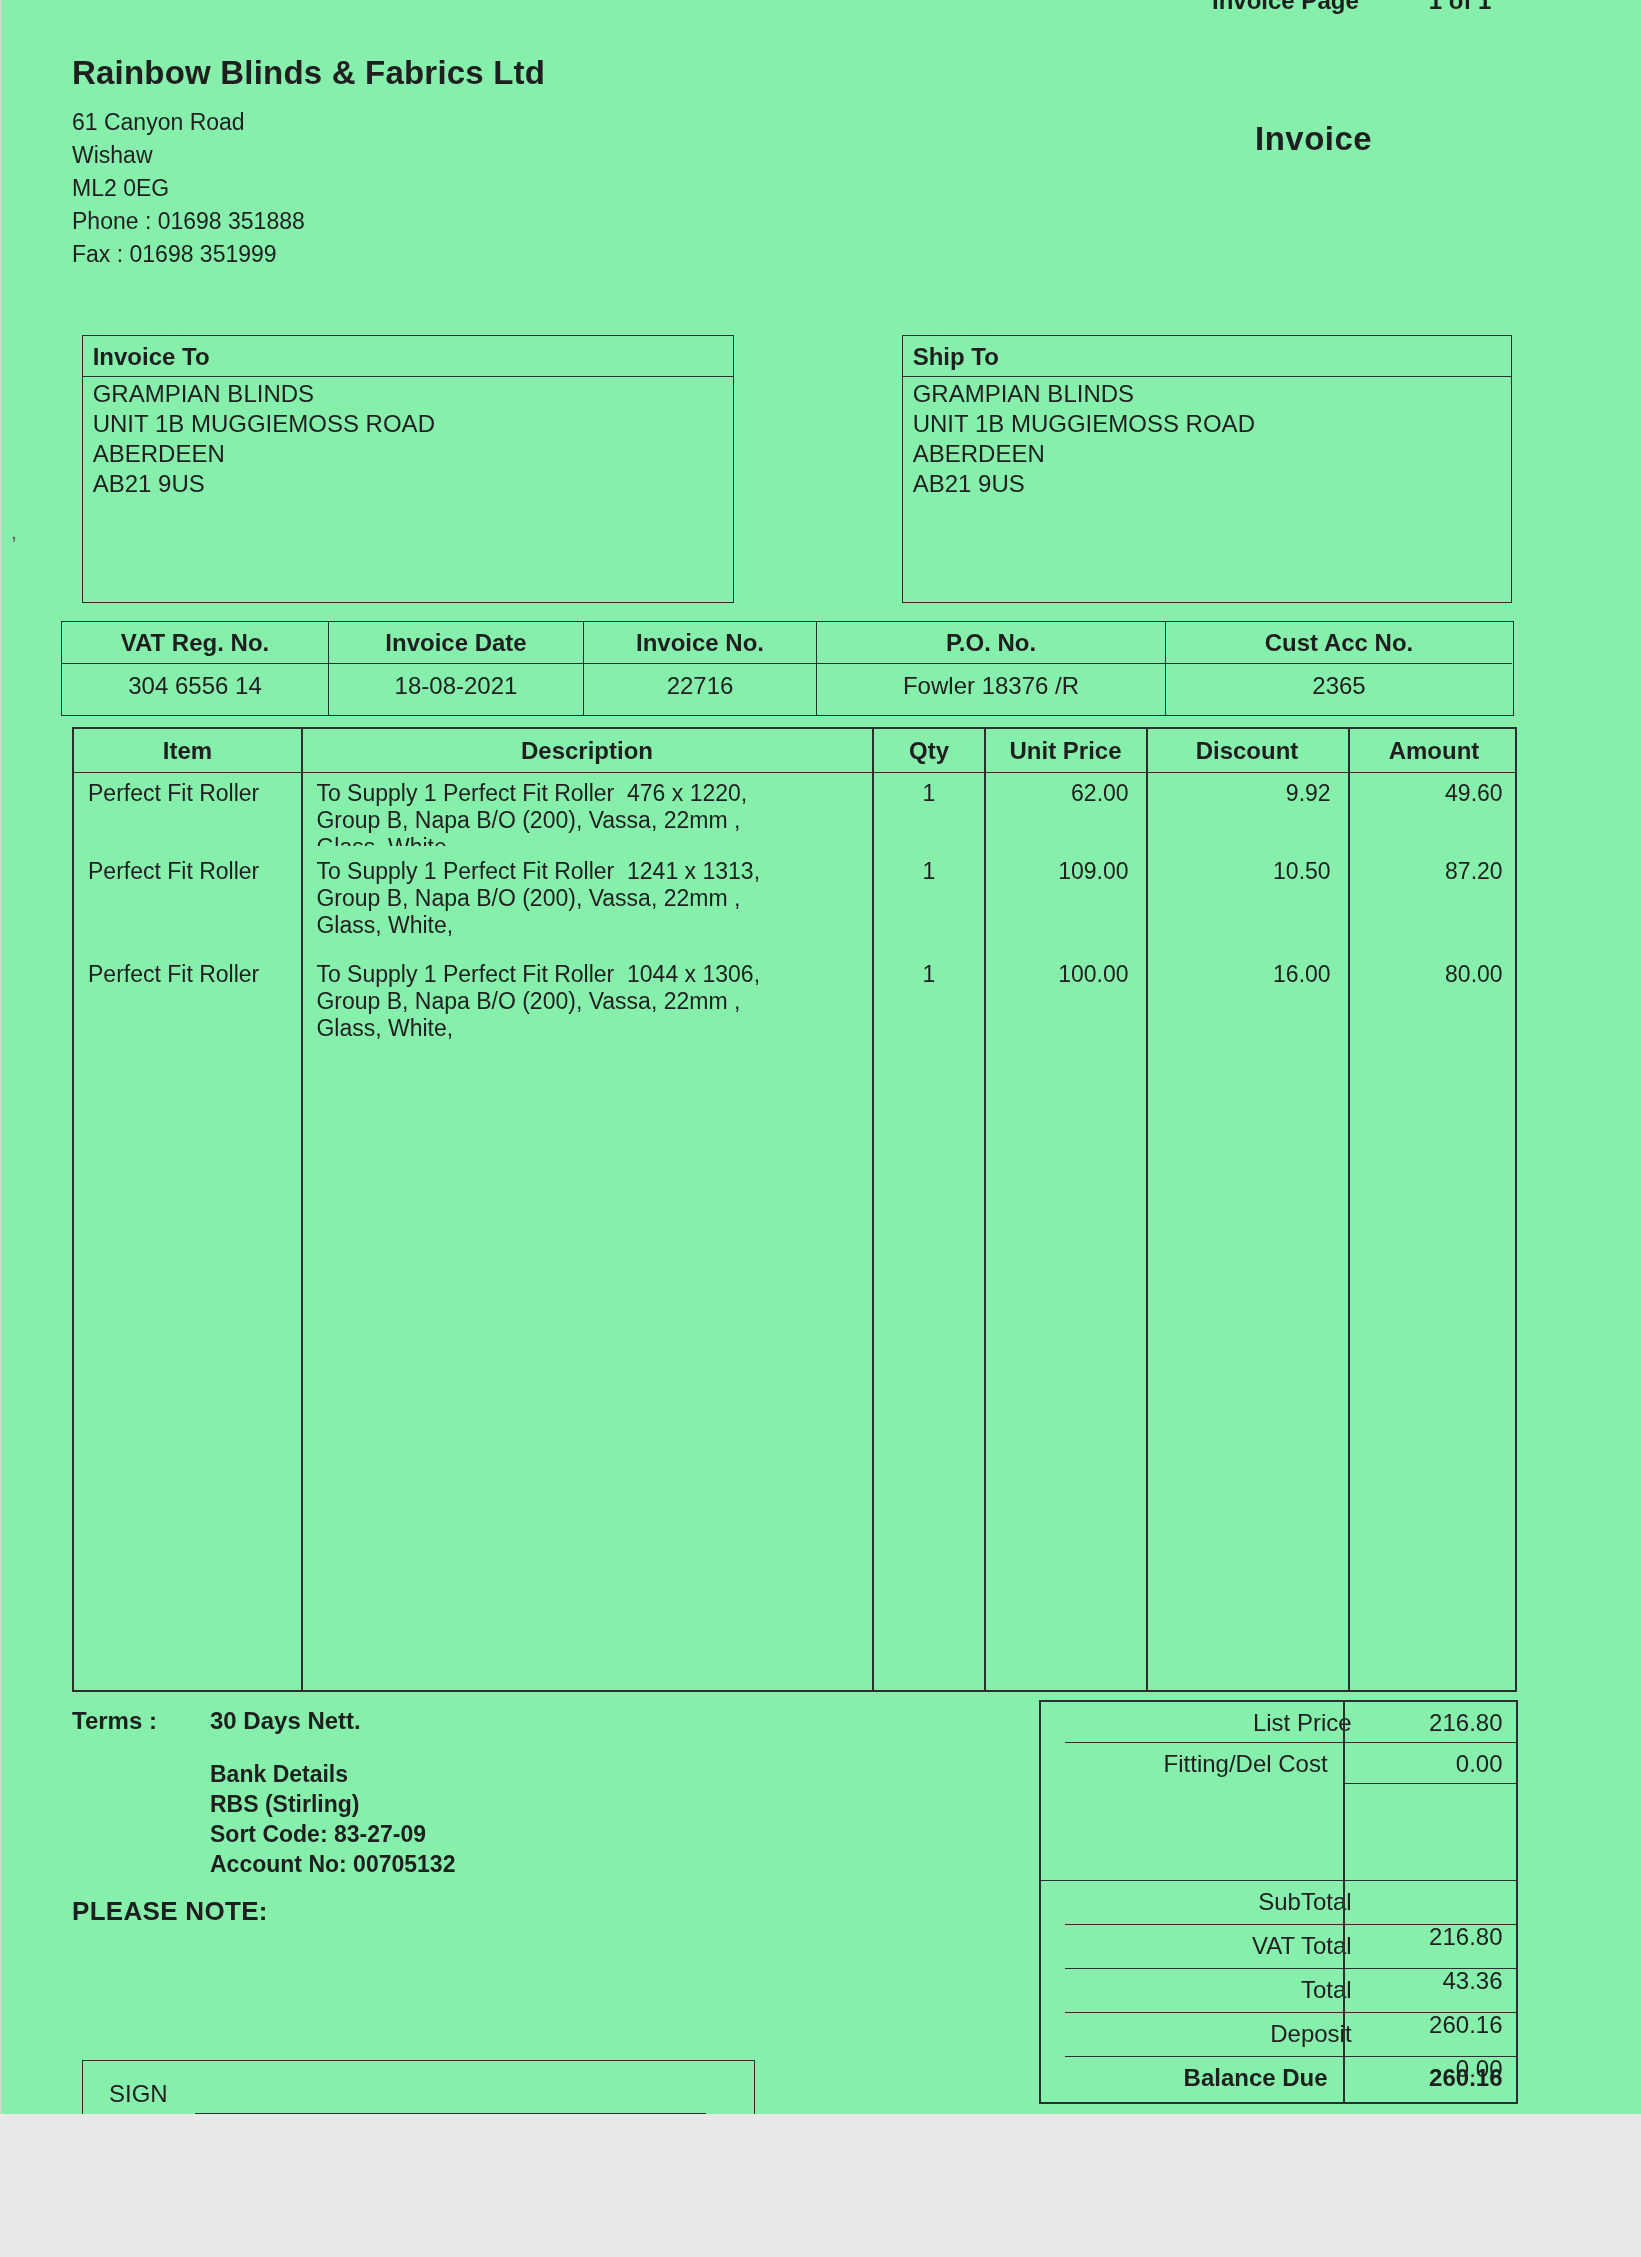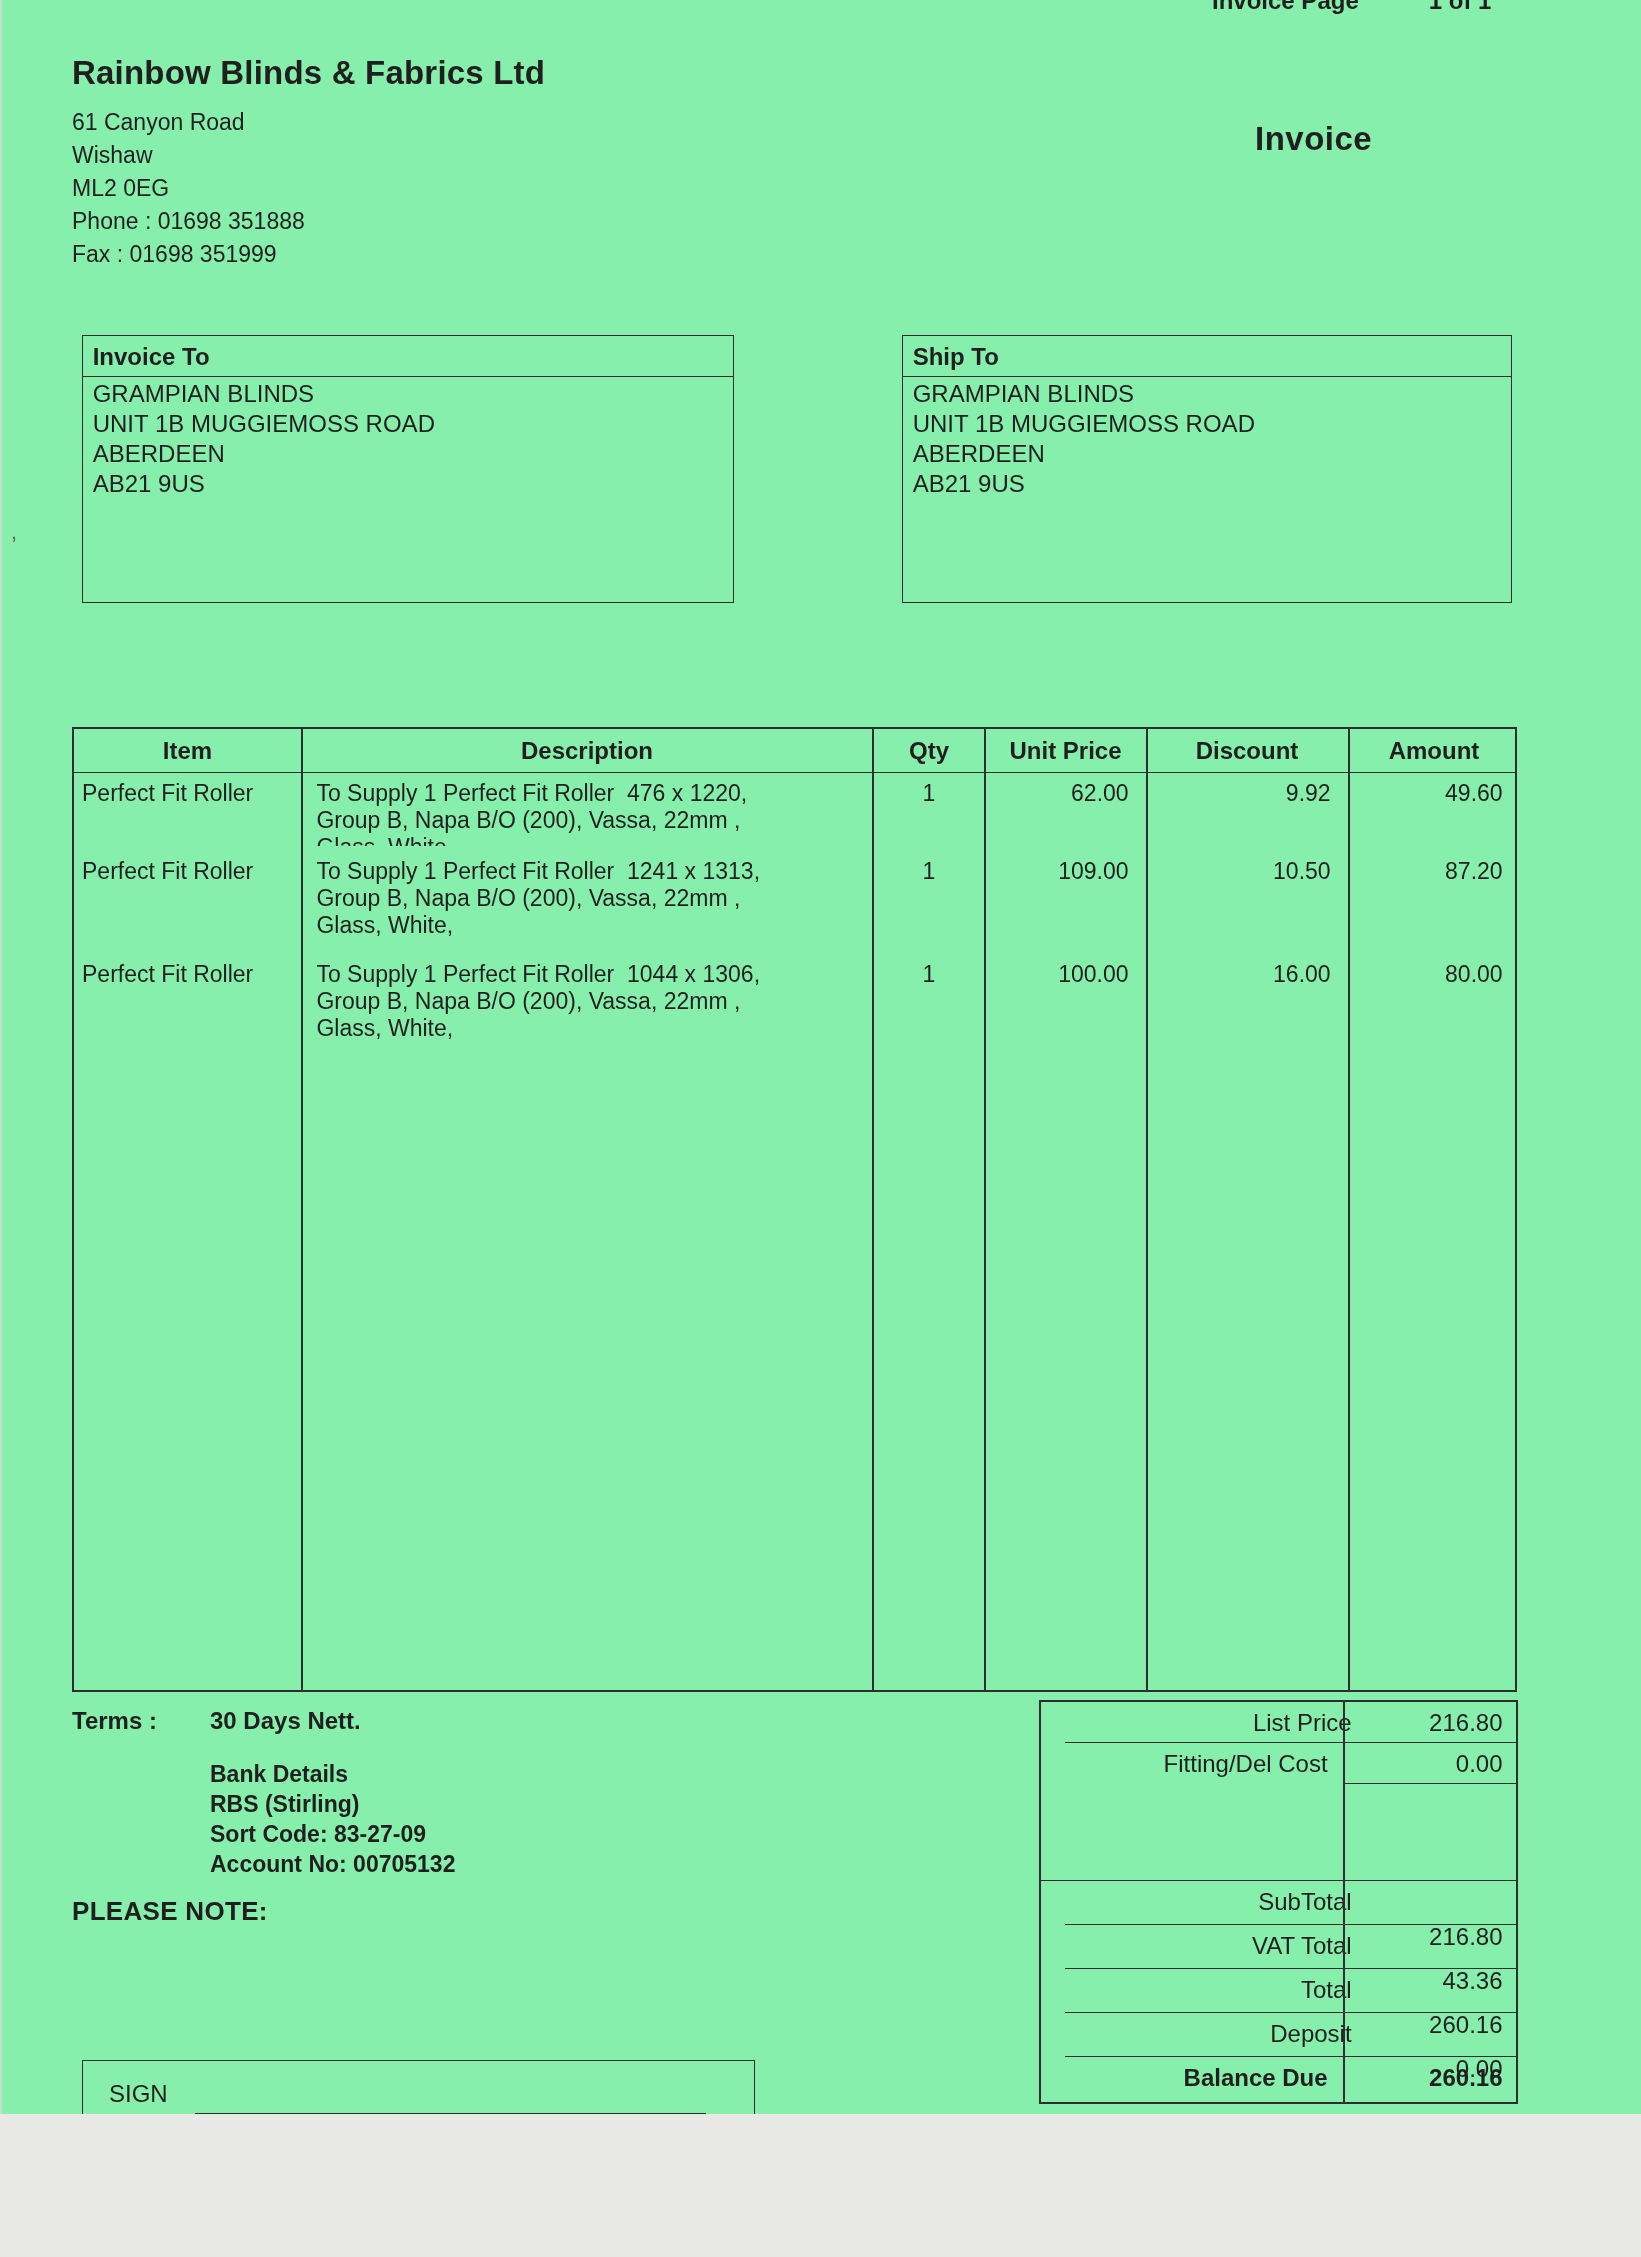--- a/index.html
+++ b/index.html
@@ -39,21 +39,21 @@
   .meta-v{font-size:24px;text-align:center;padding:8.7px 0 14.5px 0;border-right:1.9px solid #2e2e2e;}
 
   .items-table{left:72px;top:727px;width:1445px;height:965px;border:2.9px solid #2e2e2e;box-sizing:border-box;}
   .items-vline{position:absolute;top:0;bottom:0;width:1.9px;background:#2e2e2e;}
   .items-header{display:grid;grid-template-columns:227px 572px 112px 161px 202px 172px;
     height:43px;align-items:center;border-bottom:1.9px solid #2e2e2e;font-size:24px;font-weight:bold;text-align:center;}
   .item-row{display:grid;grid-template-columns:227px 572px 112px 161px 202px 172px;font-size:23px;}
   .row-0{padding-top:6.8px;margin-bottom:7.7px;}
   .row-1{padding-top:4.8px;margin-bottom:17.4px;}
   .row-2{padding-top:4.8px;}
-  .c-item{padding-left:8px;}
+  .c-item{padding-left:14px;}
   .c-desc{padding-left:15.4px;padding-right:7.7px;line-height:27px;white-space:pre-wrap;}
   .c-desc.clip{max-height:66px;overflow:hidden;}
   .c-qty{text-align:center;}
   .c-price,.c-disc,.c-amt{text-align:right;padding-right:17.4px;}
 
   .terms-label{left:72px;top:1707px;font-size:24px;font-weight:bold;}
   .terms-value{left:210px;top:1707px;font-size:24px;font-weight:bold;}
   .bank{left:210px;top:1759px;font-size:23px;font-weight:bold;line-height:30px;}
   .please-note{left:72px;top:1896px;font-size:26px;font-weight:bold;letter-spacing:0.3px;}
   .note-body{left:72px;top:1935px;width:927px;font-size:22px;line-height:32px;white-space:pre-wrap;}
@@ -126,20 +126,32 @@
   <div class="addr-box box-ship-to abs">
     <div class="addr-label">Ship To</div>
     <div class="addr-lines">
       <div class="addr-line">GRAMPIAN BLINDS</div>
       <div class="addr-line">UNIT 1B MUGGIEMOSS ROAD</div>
       <div class="addr-line">ABERDEEN</div>
       <div class="addr-line">AB21 9US</div>
     </div>
   </div>
 
+  <div class="meta-table abs">
+    <div class="meta-h">VAT Reg. No.</div>
+    <div class="meta-h">Invoice Date</div>
+    <div class="meta-h">Invoice No.</div>
+    <div class="meta-h">P.O. No.</div>
+    <div class="meta-h last">Cust Acc No.</div>
+    <div class="meta-v">304 6556 14</div>
+    <div class="meta-v">18-08-2021</div>
+    <div class="meta-v">22716</div>
+    <div class="meta-v">Fowler 18376 /R</div>
+    <div class="meta-v last">2365</div>
+  </div>
 
   <div class="items-table abs">
     <div class="items-vline" style="left:227px"></div>
     <div class="items-vline" style="left:798px"></div>
     <div class="items-vline" style="left:910px"></div>
     <div class="items-vline" style="left:1072px"></div>
     <div class="items-vline" style="left:1274px"></div>
 
     <div class="items-header">
       <div>Item</div>

